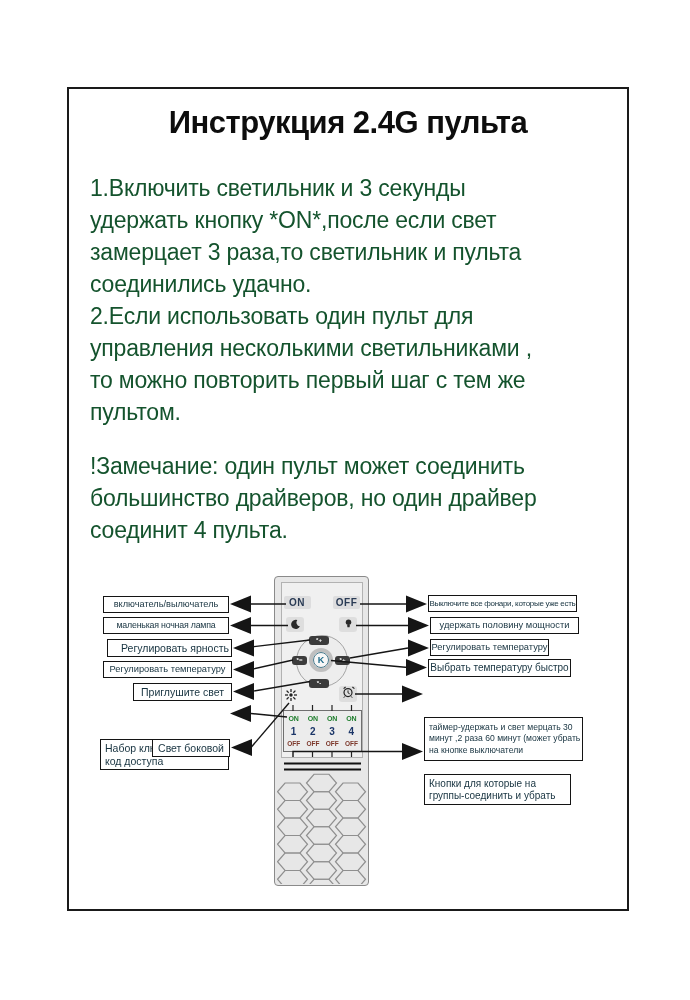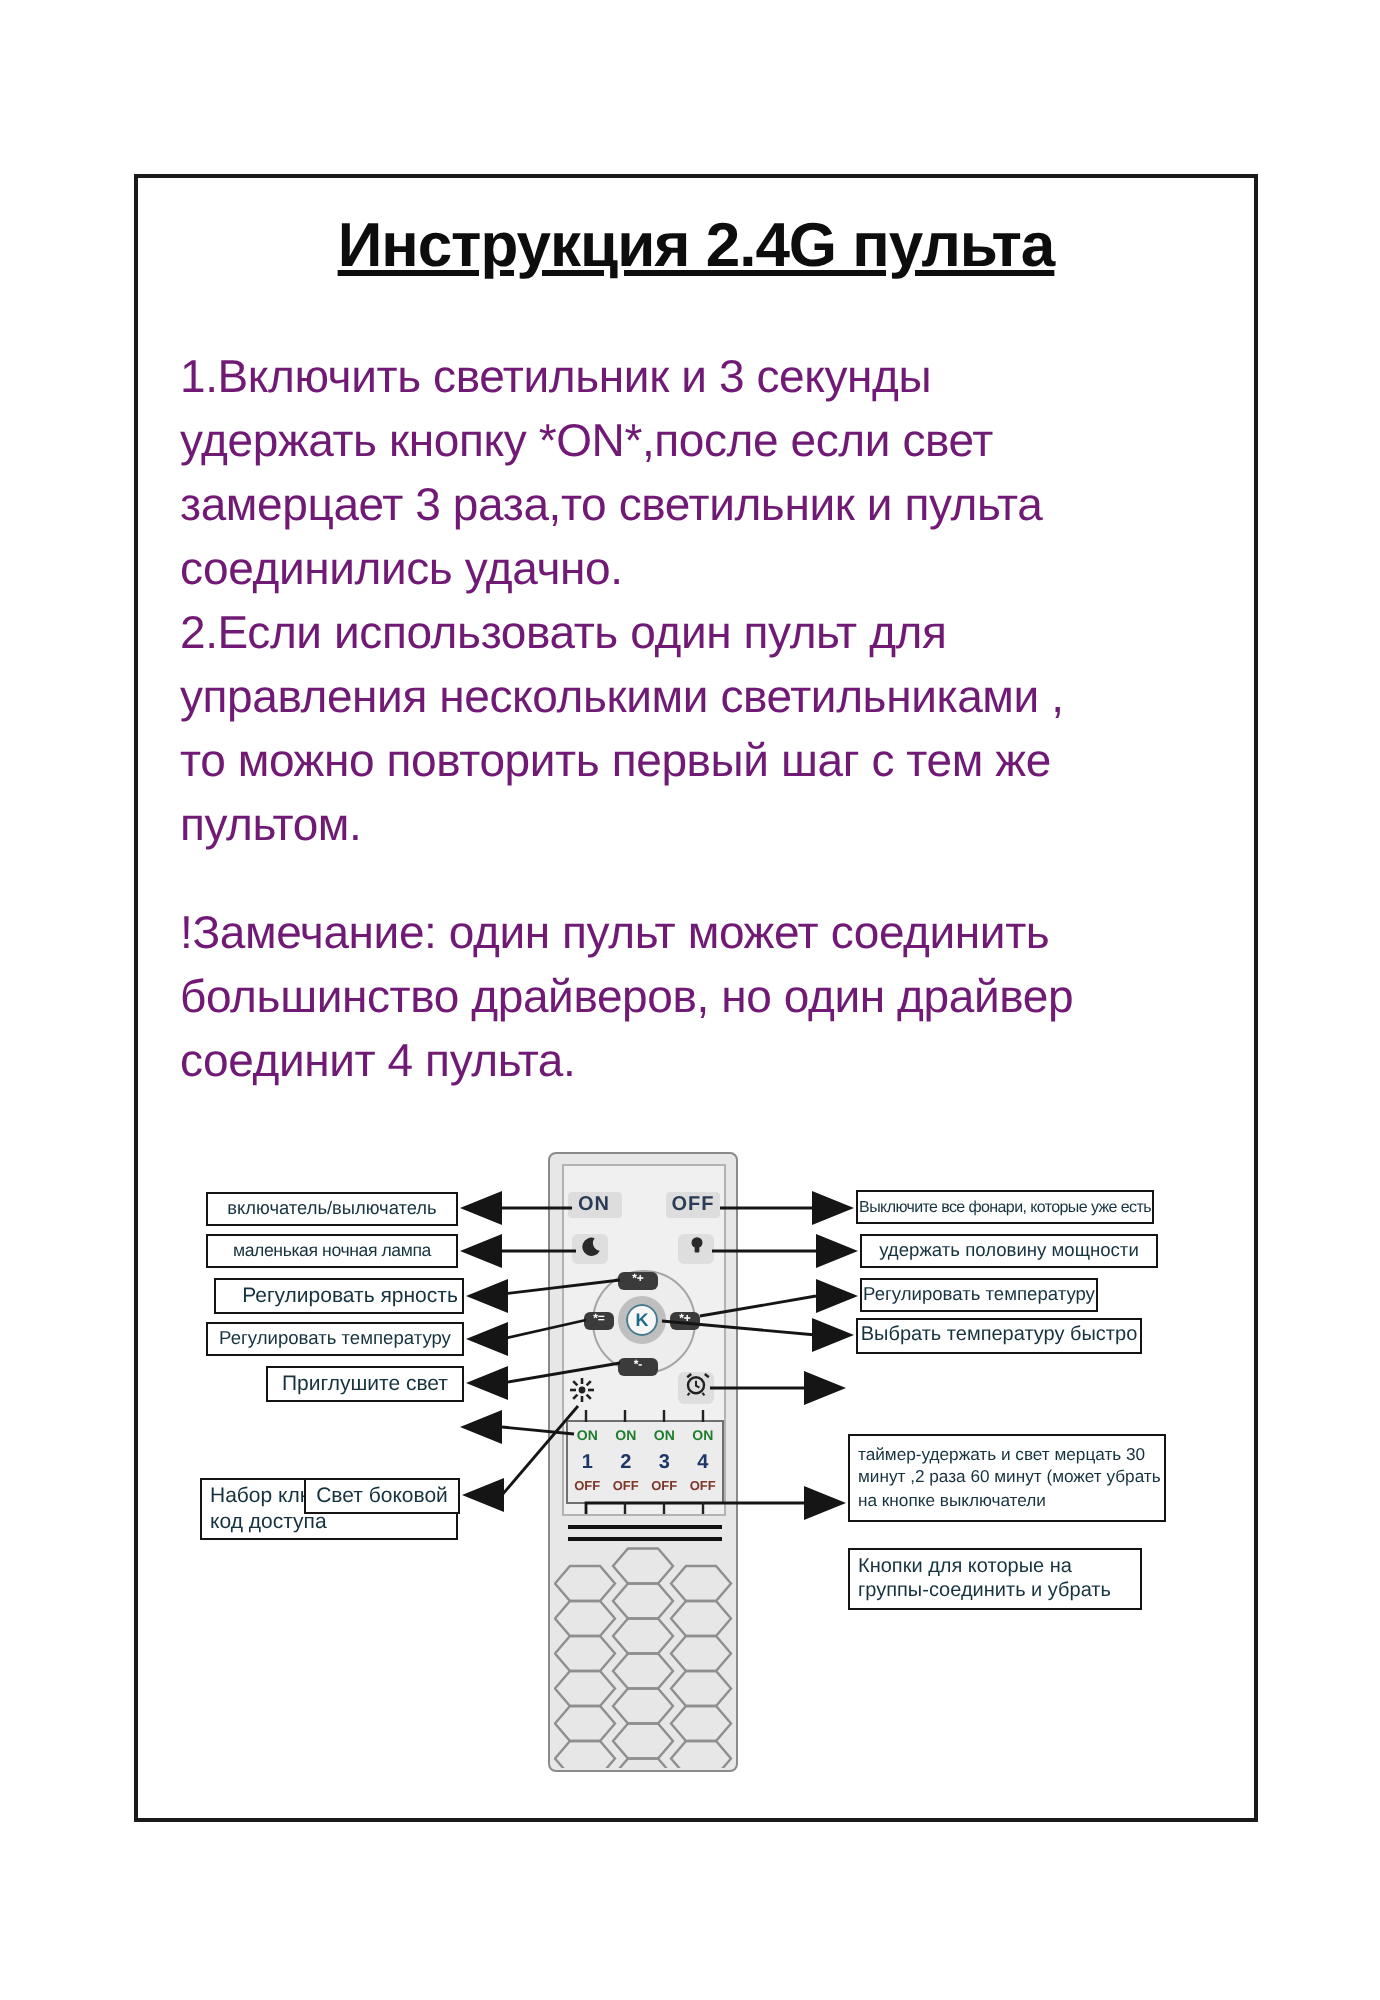--- a/index.html
+++ b/index.html
@@ -1,23 +1,23 @@
 <!DOCTYPE html>
 <html><head>
 <meta charset="utf-8">
 <style>
   html,body{margin:0;padding:0;background:#fff;}
   .page{position:relative;width:690px;height:1000px;background:#ffffff;
         font-family:"Liberation Sans",sans-serif;color:#111;overflow:hidden;}
   .frame{position:absolute;left:67px;top:87px;width:558px;height:820px;
          border:2px solid #1a1a1a;background:#fff;}
   .title{position:absolute;left:67px;top:105px;width:562px;text-align:center;
-         font-size:31px;font-weight:bold;letter-spacing:-0.5px;color:#0d0d0d;text-decoration:underline;}
+         font-size:31px;font-weight:bold;letter-spacing:-0.5px;color:#0d0d0d;}
   .body-text{position:absolute;left:90px;width:535px;font-size:23px;line-height:32px;
-             color:#701a75;white-space:pre-line;letter-spacing:-0.2px;}
+             color:#14532d;white-space:pre-line;letter-spacing:-0.2px;}
   .steps{top:172px;}
   .note{top:450px;}
 
   
   .lbl{position:absolute;box-sizing:border-box;border:1.3px solid #141414;background:#fff;
        color:#16323f;display:flex;align-items:center;justify-content:center;
        text-align:center;line-height:1.15;white-space:pre-line;z-index:3;}
   .lbl.left-align{justify-content:flex-start;text-align:left;padding-left:4px;margin-top:36px;}
   svg.connectors{position:absolute;left:0;top:0;width:690px;height:1000px;z-index:4;pointer-events:none;}
 

